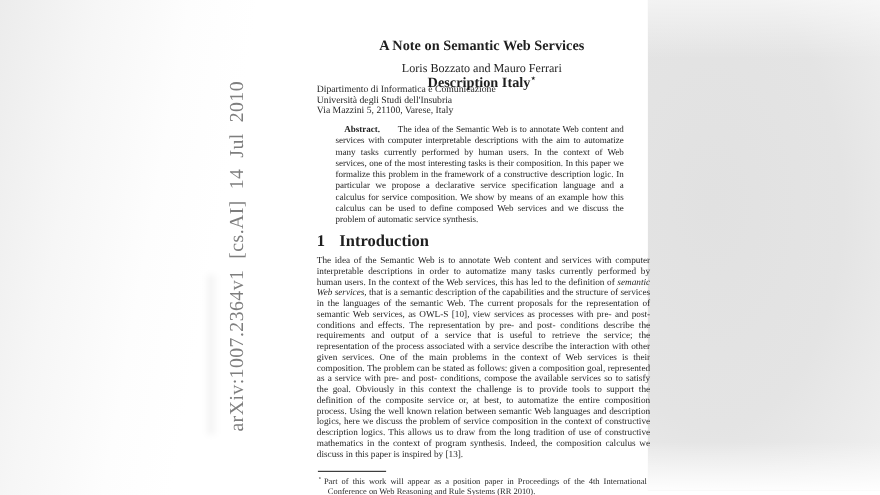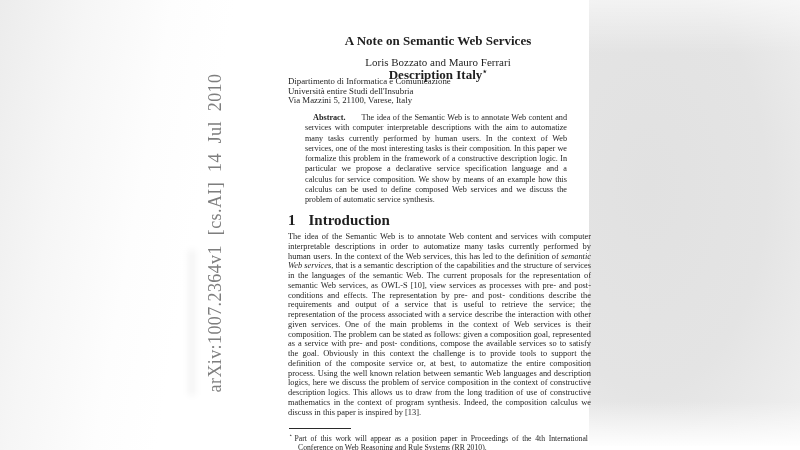--- a/index.html
+++ b/index.html
@@ -73,21 +73,21 @@
   <div class="doc title">
     <span>A Note on Semantic Web Services</span><br>
     <br>
     <span>Description Italy</span><sup>⋆</sup>
   </div>
 
   <div class="doc authors">Loris Bozzato and Mauro Ferrari</div>
 
   <div class="doc affiliation">
     <span>Dipartimento di Informatica e Comunicazione</span><br>
-    <span>Università entire Studi dell'Insubria</span><br>
+    <span>Università degli Studi dell'Insubria</span><br>
     <span>Via Mazzini 5, 21100, Varese, Italy</span>
   </div>
 
   <div class="doc abstract">
     <span class="abs-label">Abstract.</span><span>The idea of the Semantic Web is to annotate Web content and services with computer interpretable descriptions with the aim to automatize many tasks currently performed by human users. In the context of Web services, one of the most interesting tasks is their composition. In this paper we formalize this problem in the framework of a constructive description logic. In particular we propose a declarative service specification language and a calculus for service composition. We show by means of an example how this calculus can be used to define composed Web services and we discuss the problem of automatic service synthesis.</span>
   </div>
 
   <div class="doc section-heading">
     <span class="sec-num">1</span><span>Introduction</span>
   </div>

